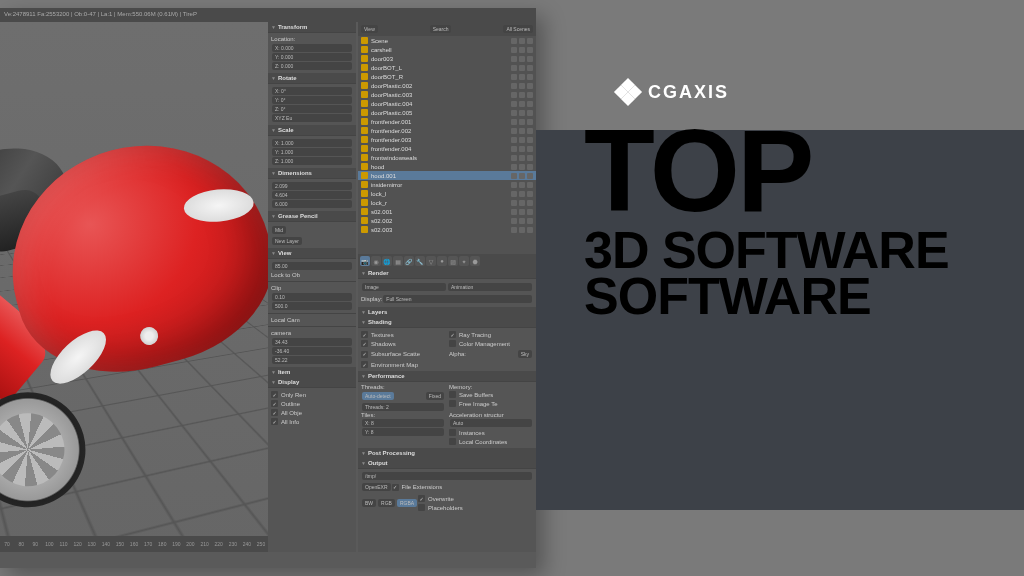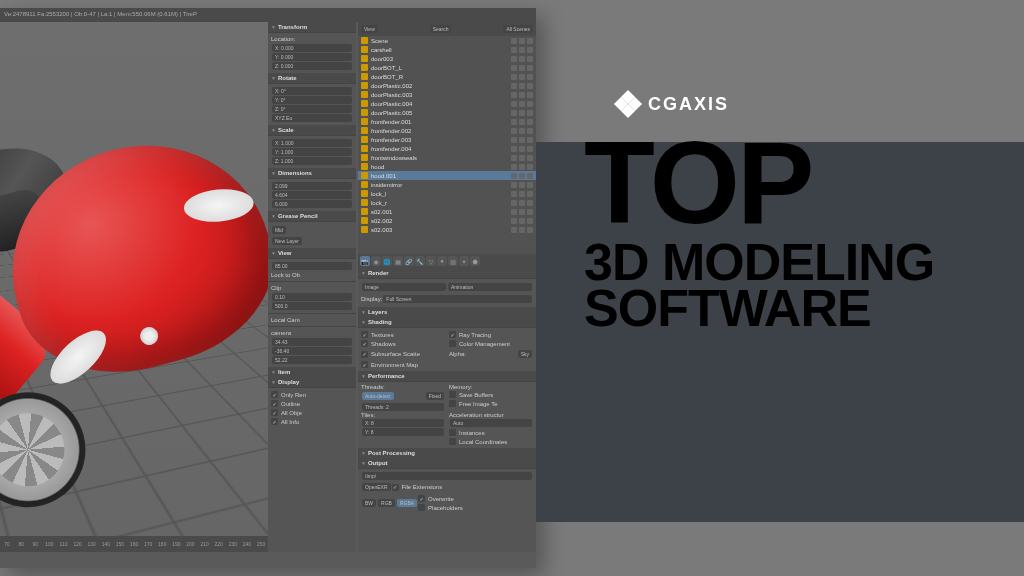--- a/index.html
+++ b/index.html
@@ -35,21 +35,21 @@
 .checkbox.off::before{content:""}
 .outliner{height:218px;overflow:hidden;background:#525252}
 .outliner-row{display:flex;align-items:center;padding:1px 3px;gap:3px;color:#ddd}
 .outliner-row .ico{width:7px;height:7px;background:#c90;border-radius:1px}
 .outliner-row.sel{background:#5a7a9a}
 .eye{margin-left:auto;color:#888;display:flex;gap:2px}
 .eye span{width:6px;height:6px;background:#666;border-radius:1px}
 .icons-row{display:flex;gap:1px;padding:2px;background:#4a4a4a;flex-wrap:wrap}
 .icons-row span{width:10px;height:10px;background:#555;border-radius:2px;display:inline-flex;align-items:center;justify-content:center;font-size:6px;color:#999}
 .icons-row span.active{background:#5a7a9a;color:#fff}
-.right{position:absolute;left:536px;top:12px;width:488px;height:444px}
+.right{position:absolute;left:536px;top:0;width:488px;height:444px}
 .darkband{position:absolute;left:0;top:130px;width:488px;height:380px;background:#3d4148}
 .logo{position:absolute;left:80px;top:80px;display:flex;align-items:center;gap:8px;color:#fff}
 .logo-mark{width:24px;height:24px;position:relative}
 .logo-mark::before,.logo-mark::after{content:"";position:absolute;background:#fff}
 .logo-mark::before{width:10px;height:10px;top:0;left:7px;transform:rotate(45deg)}
 .logo-mark::after{width:10px;height:10px;bottom:0;left:7px;transform:rotate(45deg)}
 .logo-mark .d1{position:absolute;width:10px;height:10px;left:0;top:7px;background:#fff;transform:rotate(45deg)}
 .logo-mark .d2{position:absolute;width:10px;height:10px;right:0;top:7px;background:#fff;transform:rotate(45deg)}
 .logo-text{font-size:18px;font-weight:700;letter-spacing:2px}
 .headline{position:absolute;left:48px;top:118px;color:#000000;font-weight:900;line-height:.92}
@@ -464,16 +464,16 @@
   <div class="darkband"></div>
   <div class="logo">
     <div class="logo-mark">
         <span class="d1"></span>
         <span class="d2"></span>
       </div>
     <div class="logo-text">CGAXIS</div>
   </div>
   <div class="headline">
     <div class="h1">TOP</div>
-    <div class="h2">3D MODELING</div>
+    <div class="h2">3D SOFTWARE</div>
     <div class="h3">SOFTWARE</div>
   </div>
 </div>
 
 </body></html>

